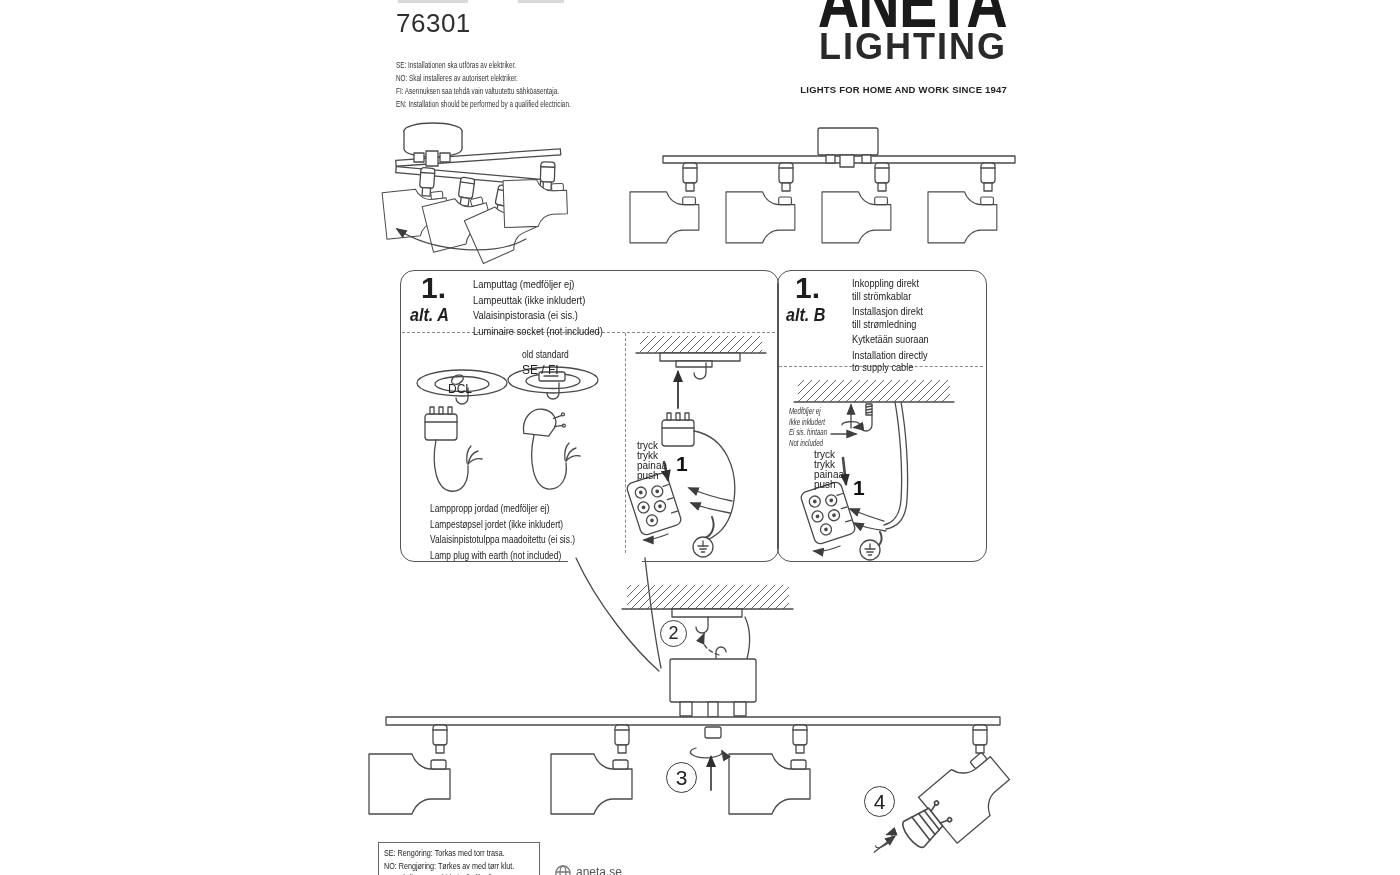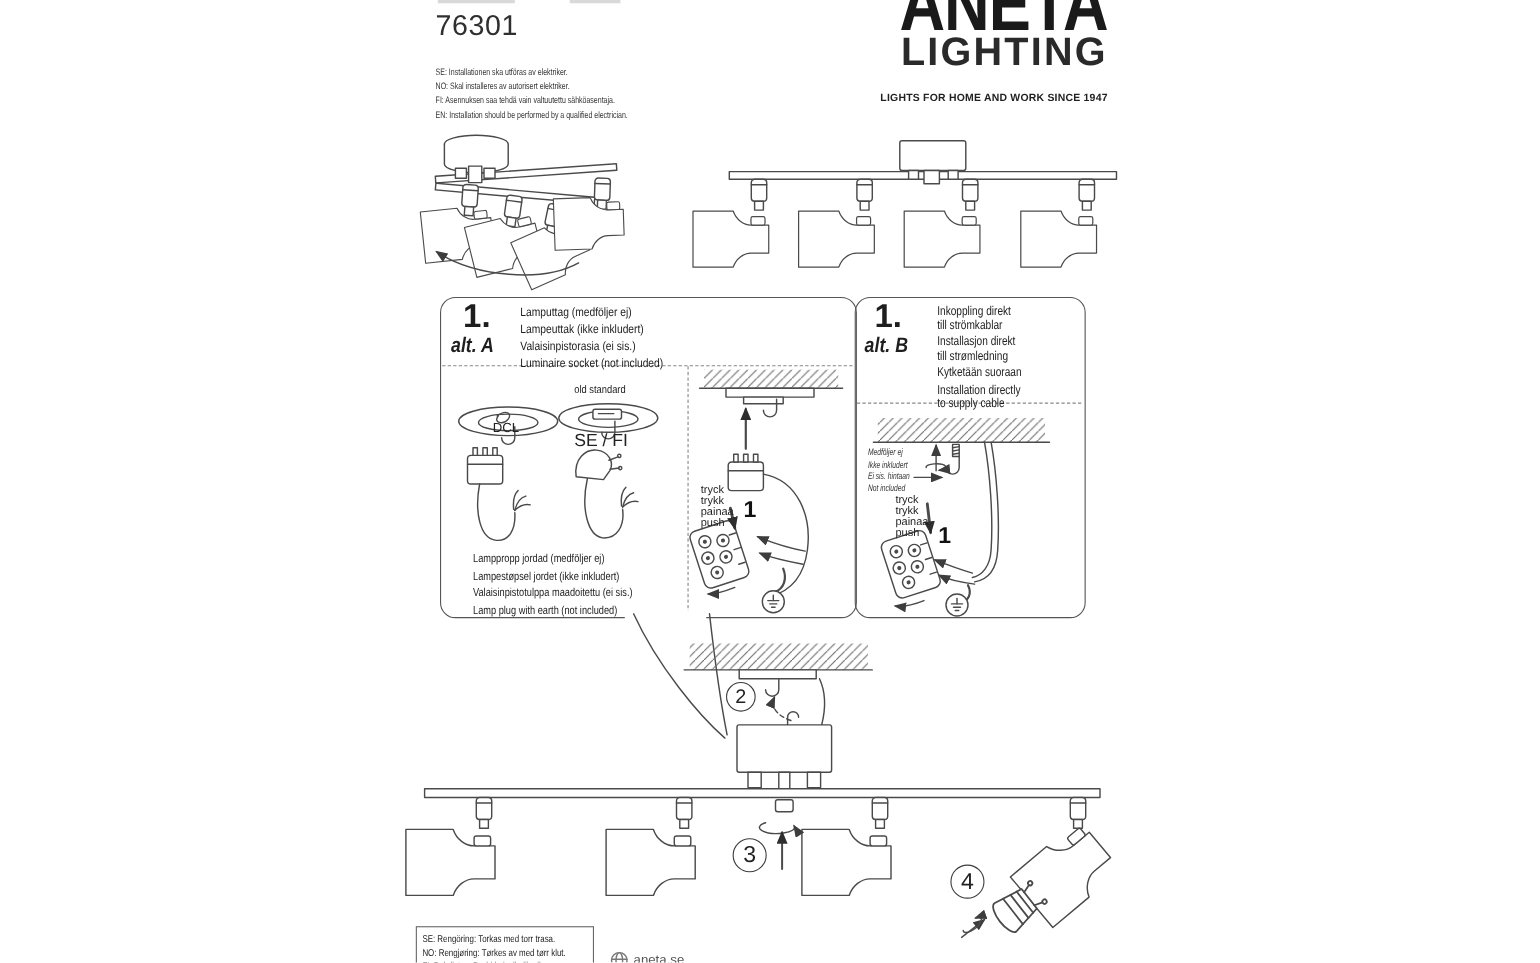--- a/index.html
+++ b/index.html
@@ -359,21 +359,21 @@
 
   <div class="t stepnum" style="left:421px;top:271px;">1.</div>
   <div class="t altlab" style="left:410px;top:304px;">alt. A</div>
   <div class="t ptitle" style="left:473px;top:277px;">
     <div>Lamputtag (medföljer ej)</div>
     <div>Lampeuttak (ikke inkludert)</div>
     <div>Valaisinpistorasia (ei sis.)</div>
     <div>Luminaire socket (not included)</div>
   </div>
   <div class="t sublab" style="left:448px;top:340px;">DCL</div>
-  <div class="t sublab" style="left:522px;top:350px;font-size:16px;">SE / FI</div>
+  <div class="t sublab" style="left:522px;top:321px;font-size:12px;">SE / FI</div>
   <div class="t sublab2" style="left:522px;top:349px;">old standard</div>
   <div class="t pnotes" style="left:430px;top:501px;">
     <div>Lamppropp jordad (medföljer ej)</div>
     <div>Lampestøpsel jordet (ikke inkludert)</div>
     <div>Valaisinpistotulppa maadoitettu (ei sis.)</div>
     <div>Lamp plug with earth (not included)</div>
   </div>
   <div class="t push" style="left:637px;top:441px;">
     <div>tryck</div>
     <div>trykk</div>

